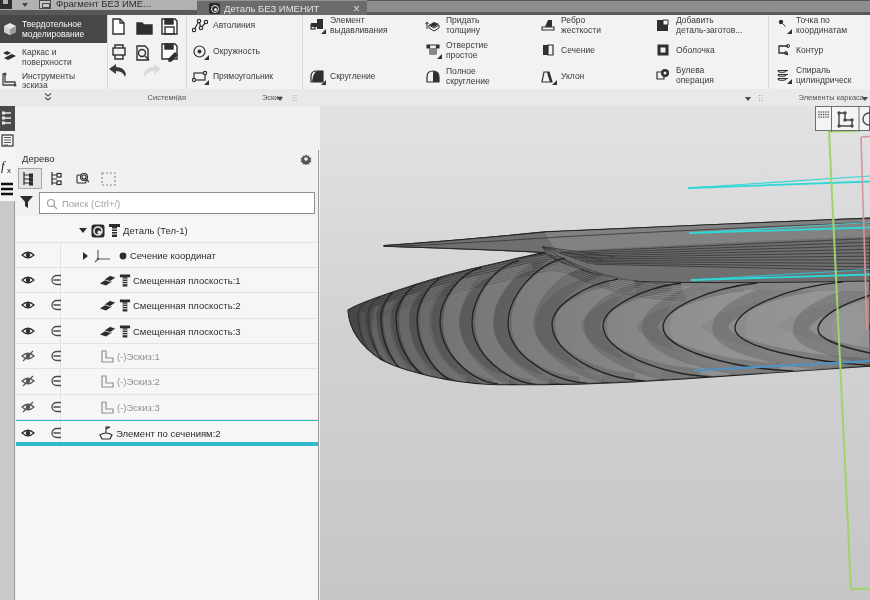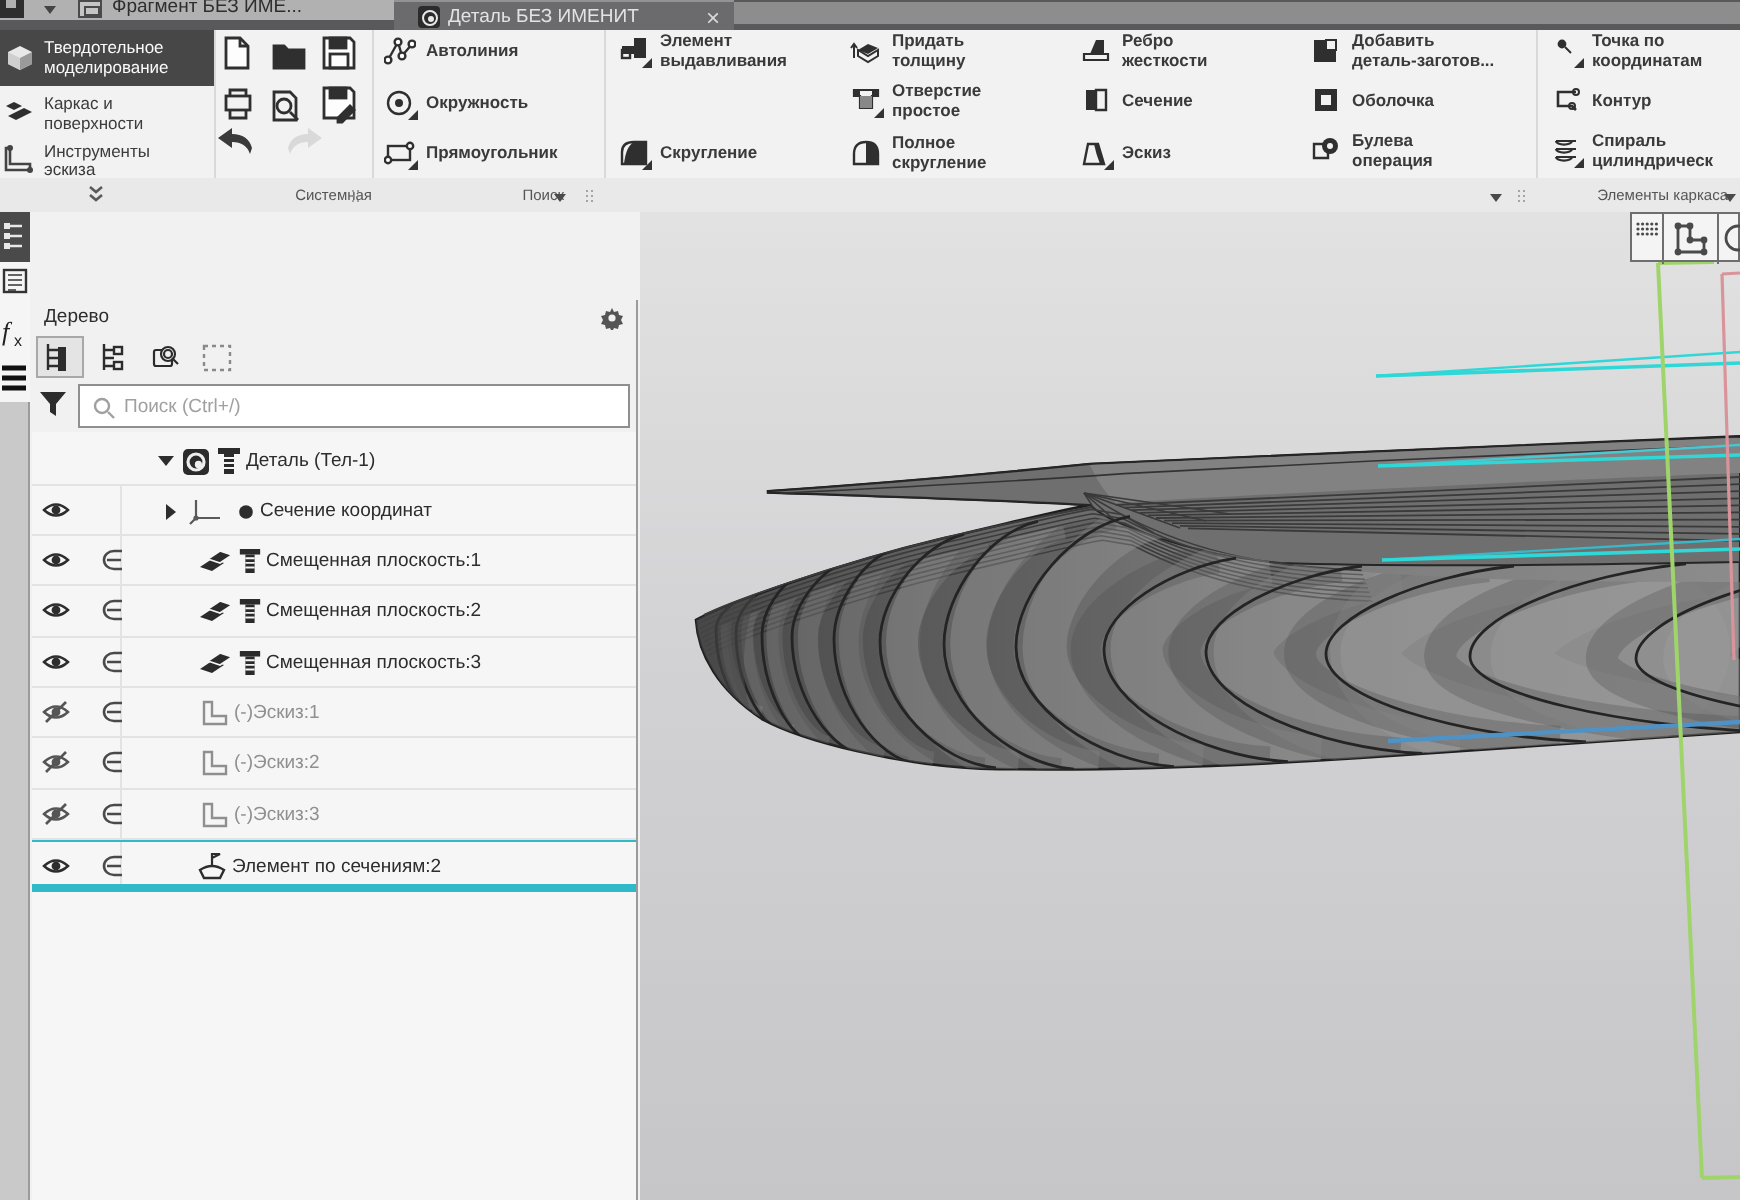--- a/index.html
+++ b/index.html
@@ -31,21 +31,21 @@
 #labelrow .dots{position:absolute;top:6px;width:1.2px;height:1.2px;background:#8d8d8d;border-radius:50%;
  box-shadow:0 2.5px 0 #8d8d8d,0 5px 0 #8d8d8d,2.5px 0 0 #8d8d8d,2.5px 2.5px 0 #8d8d8d,2.5px 5px 0 #8d8d8d;}
 
 #cats{position:absolute;left:0;top:0;width:107px;height:90px;}
 .cat{position:absolute;left:0;width:107px;height:28px;font-size:8.5px;line-height:9.5px;color:#3c3c3c;}
 .cat.sel{background:#474747;color:#fafafa;}
 .cat .ctext{position:absolute;left:22px;top:50%;transform:translateY(-50%);}
 
 .rbtn{position:absolute;font-size:8.5px;line-height:9.8px;color:#3a3a3a;white-space:nowrap;}
 .ricon{position:absolute;width:16px;height:16px;}
-.rtext{position:absolute;left:21px;top:50%;transform:translateY(-50%);font-weight:bold;}
+.rtext{position:absolute;left:21px;top:50%;transform:translateY(-50%);}
 .subtri{position:absolute;width:0;height:0;border-left:5px solid transparent;border-bottom:5px solid #333;}
 </style></head>
 <body>
 <div id="stage">
 
 <div id="topbar">
   <div class="lightzone"></div>
   <div class="rzone"></div>
   <div class="qa-ic"></div>
   <div class="caret"></div>
@@ -90,21 +90,21 @@
   <div class="vsep" style="left:302px"></div>
   <div class="vsep" style="left:768px"></div>
   <div id="labelrow">
     <svg style="position:absolute;left:43px;top:4px" width="10" height="8" viewBox="0 0 10 8">
           <g fill="none" stroke="#5a5a5a" stroke-width="1.3">
             <path d="M2,0.5 L5,3 L8,0.5 M2,4.5 L5,7 L8,4.5"></path>
           </g>
         </svg>
     <div class="lbl" style="left:107px;width:79px">Системная</div>
     <div class="dots" style="left:176px"></div>
-    <div class="lbl" style="left:186px;width:96px">Поиск</div>
+    <div class="lbl" style="left:186px;width:96px">Эскиз</div>
     <div class="tri" style="left:277px"></div>
     <div class="dots" style="left:293px"></div>
     <div class="tri" style="left:745px"></div>
     <div class="dots" style="left:759px"></div>
     <div class="lbl" style="left:768px;width:96px">Элементы каркаса</div>
     <div class="tri" style="left:862px"></div>
   </div>
 </div>
 
 <svg class="abs" style="left:107px;top:15px" width="80" height="75" viewBox="0 0 80 75">
@@ -217,21 +217,21 @@
         <path d="M5,10 l3,-7 h4 v7 z" fill="#2f2f2f"></path>
       </svg>
  <div class="rtext">Ребро<br>жесткости</div>
 </div>
 <div class="rbtn" style="left:540px;top:68px;width:108px;height:18px">
  <svg class="ricon" style="left:0;top:1px" viewBox="0 0 16 16">
         <path d="M4,3 h5 l3,10 h-10 z" fill="none" stroke="#2f2f2f" stroke-width="1.2"></path>
         <path d="M9,3 l3,10 h-2 q-2,-5 -3,-10 z" fill="#2f2f2f"></path>
       </svg>
  <div class="subtri" style="left:12px;top:12px"></div>
- <div class="rtext">Эскиз</div>
+ <div class="rtext">Уклон</div>
 </div>
 
 <div class="rbtn" style="left:655px;top:16px;width:112px;height:20px">
  <svg class="ricon" style="left:0;top:1px" viewBox="0 0 16 16">
         <path d="M2,3 h11 v11 h-11 z" fill="#2f2f2f"></path>
         <path d="M8,3 h5 v5 h-5 z" fill="#f2f2f2" stroke="#2f2f2f" stroke-width="1"></path>
       </svg>
  <div class="rtext">Добавить<br>деталь-заготов...</div>
 </div>
 <div class="rbtn" style="left:655px;top:41px;width:112px;height:20px">

